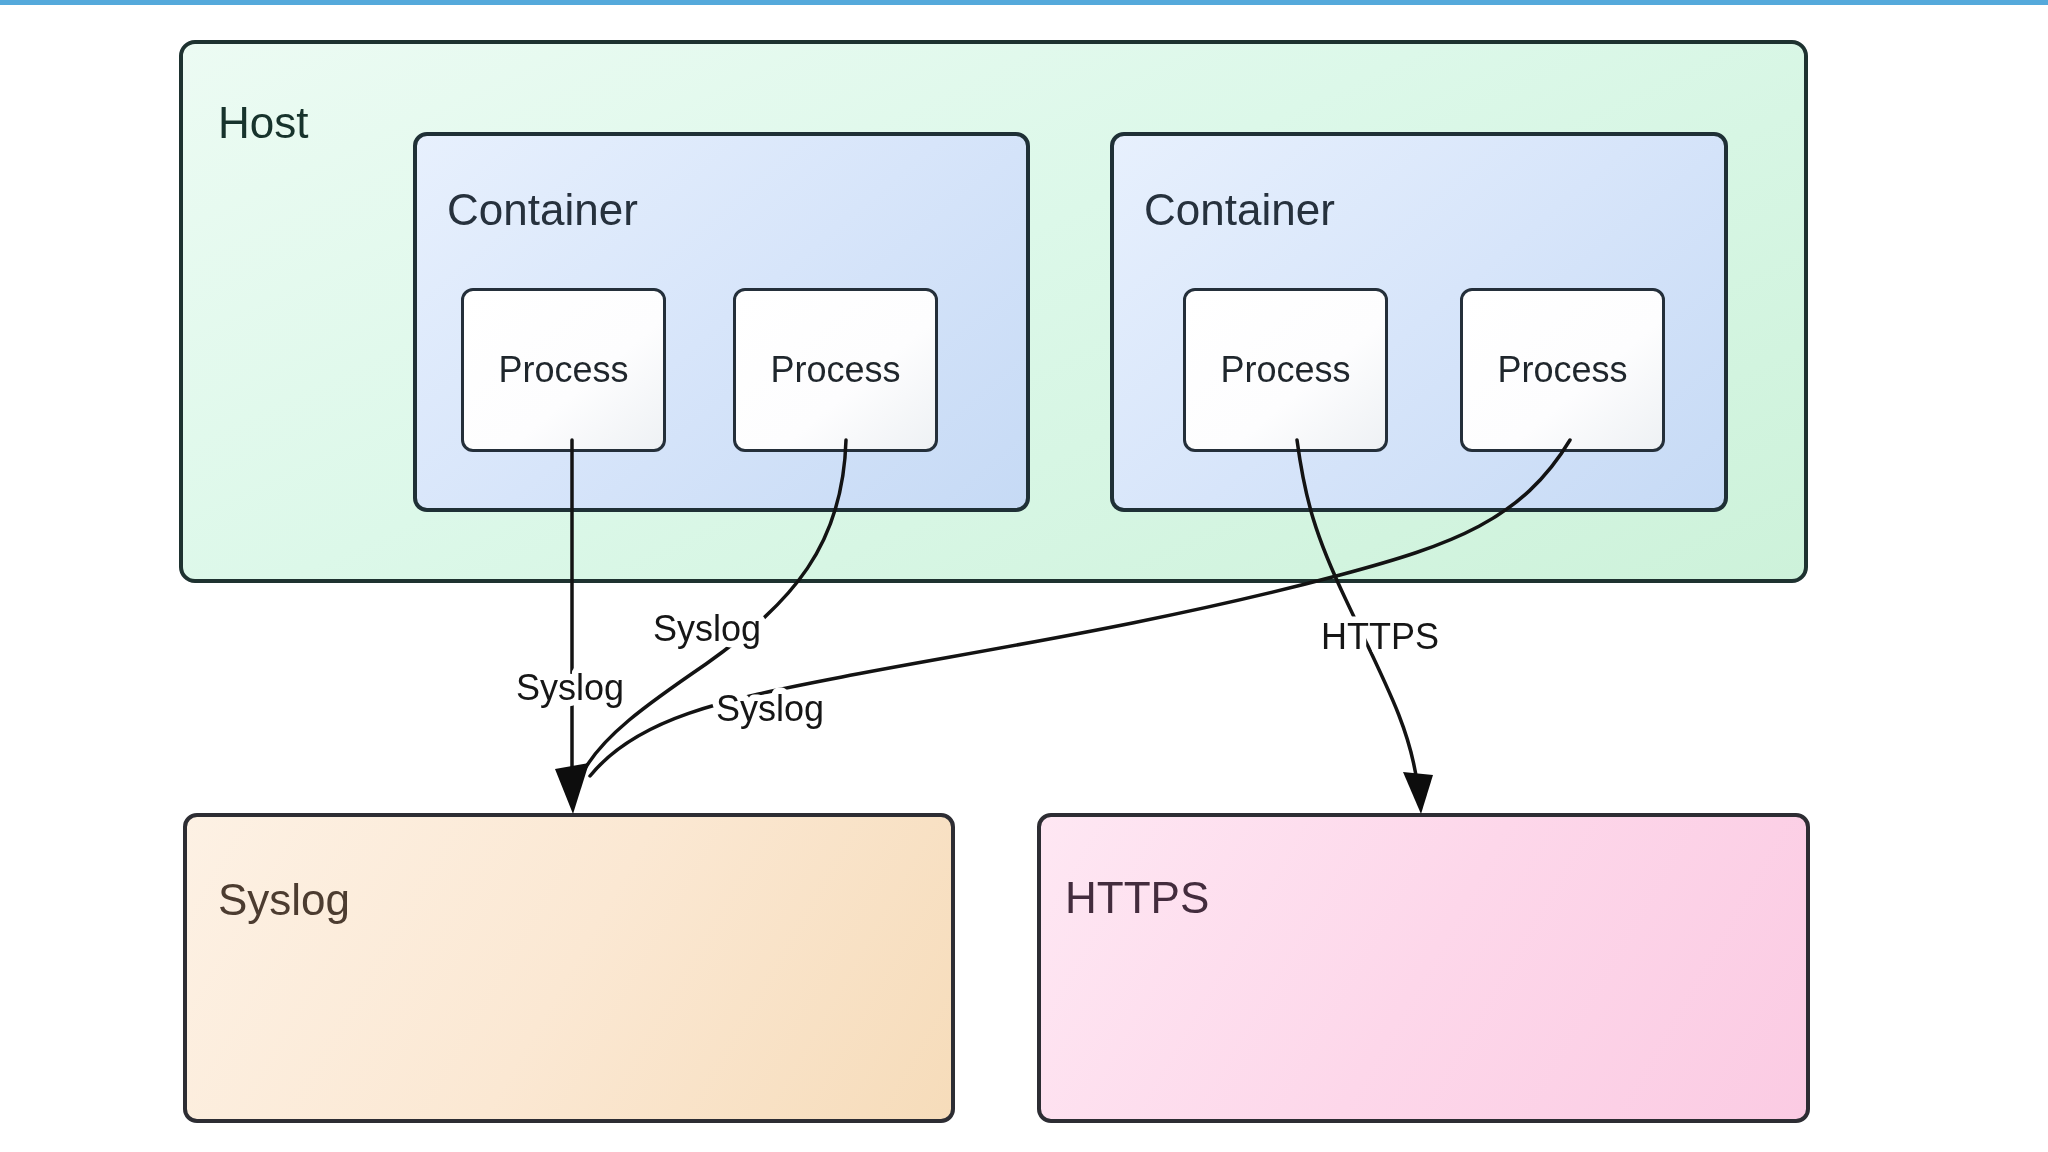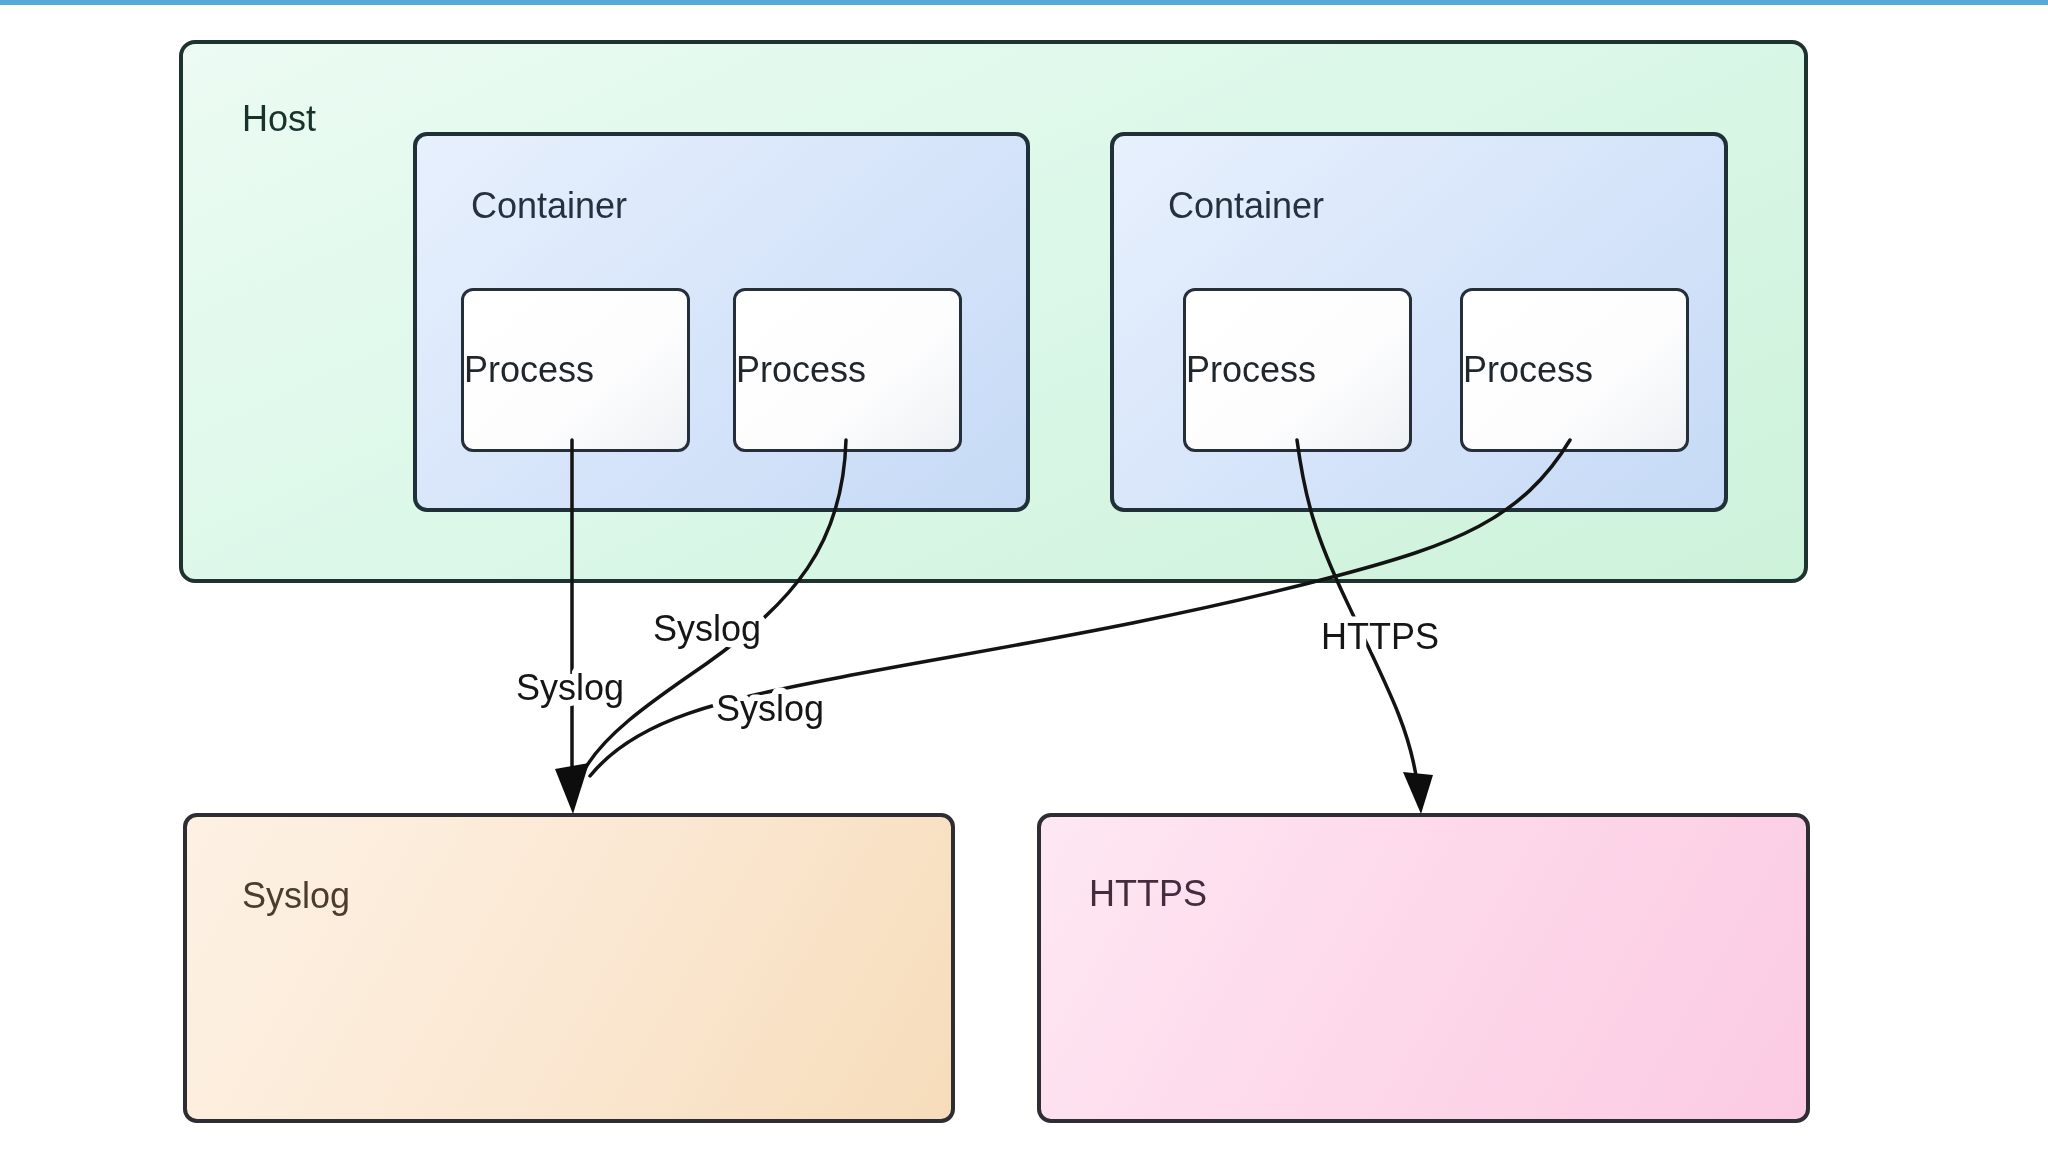--- a/index.html
+++ b/index.html
@@ -7,35 +7,35 @@
     position:relative;width:2048px;height:1152px;overflow:hidden;
     background:#ffffff;font-family:"Liberation Sans",sans-serif;
   }
   .topbar{position:absolute;left:0;top:0;width:2048px;height:5px;background:#55a9db;}
   .node{position:absolute;box-sizing:border-box;}
   .host{
     left:179px;top:40px;width:1629px;height:543px;
     background:linear-gradient(155deg,#ecfbf3 0%,#dcf8e9 45%,#cdf2da 100%);
     border:4px solid #1e3230;border-radius:16px;
   }
-  .box-label{position:absolute;font-size:36px;line-height:1.15;white-space:nowrap;margin-left:24px;}
+  .box-label{position:absolute;font-size:44px;line-height:1.15;white-space:nowrap;}
   .host>.box-label{left:35px;top:54px;color:#17332c;}
   .container-box{
     top:88px;width:617px;height:380px;
     background:linear-gradient(140deg,#e7f0fd 0%,#d7e5fa 50%,#c6daf5 100%);
     border:4px solid #1f3036;border-radius:14px;
   }
   .container-1{left:230px;}
   .container-2{left:927px;width:618px;}
   .container-box>.box-label{left:30px;top:49px;color:#26313d;}
   .process{
-    top:152px;width:229px;height:164px;
+    top:152px;width:205px;height:164px;
     background:linear-gradient(140deg,#ffffff 0%,#fdfdfe 60%,#eef1f4 100%);
     border:3px solid #242f3a;border-radius:12px;
-    display:flex;align-items:center;
+    display:flex;align-items:center;justify-content:center;
   }
   .process span{font-size:36px;color:#1f262c;}
   .p1{left:44px;} .p2{left:316px;}
   .container-2 .p1{left:69px;} .container-2 .p2{left:346px;}
   .sink{
     top:813px;height:310px;border:4px solid #2d2d33;border-radius:14px;
   }
   .sink-syslog{
     left:183px;width:772px;
     background:linear-gradient(120deg,#fdf1e4 0%,#fbe8d3 50%,#f6dcba 100%);

